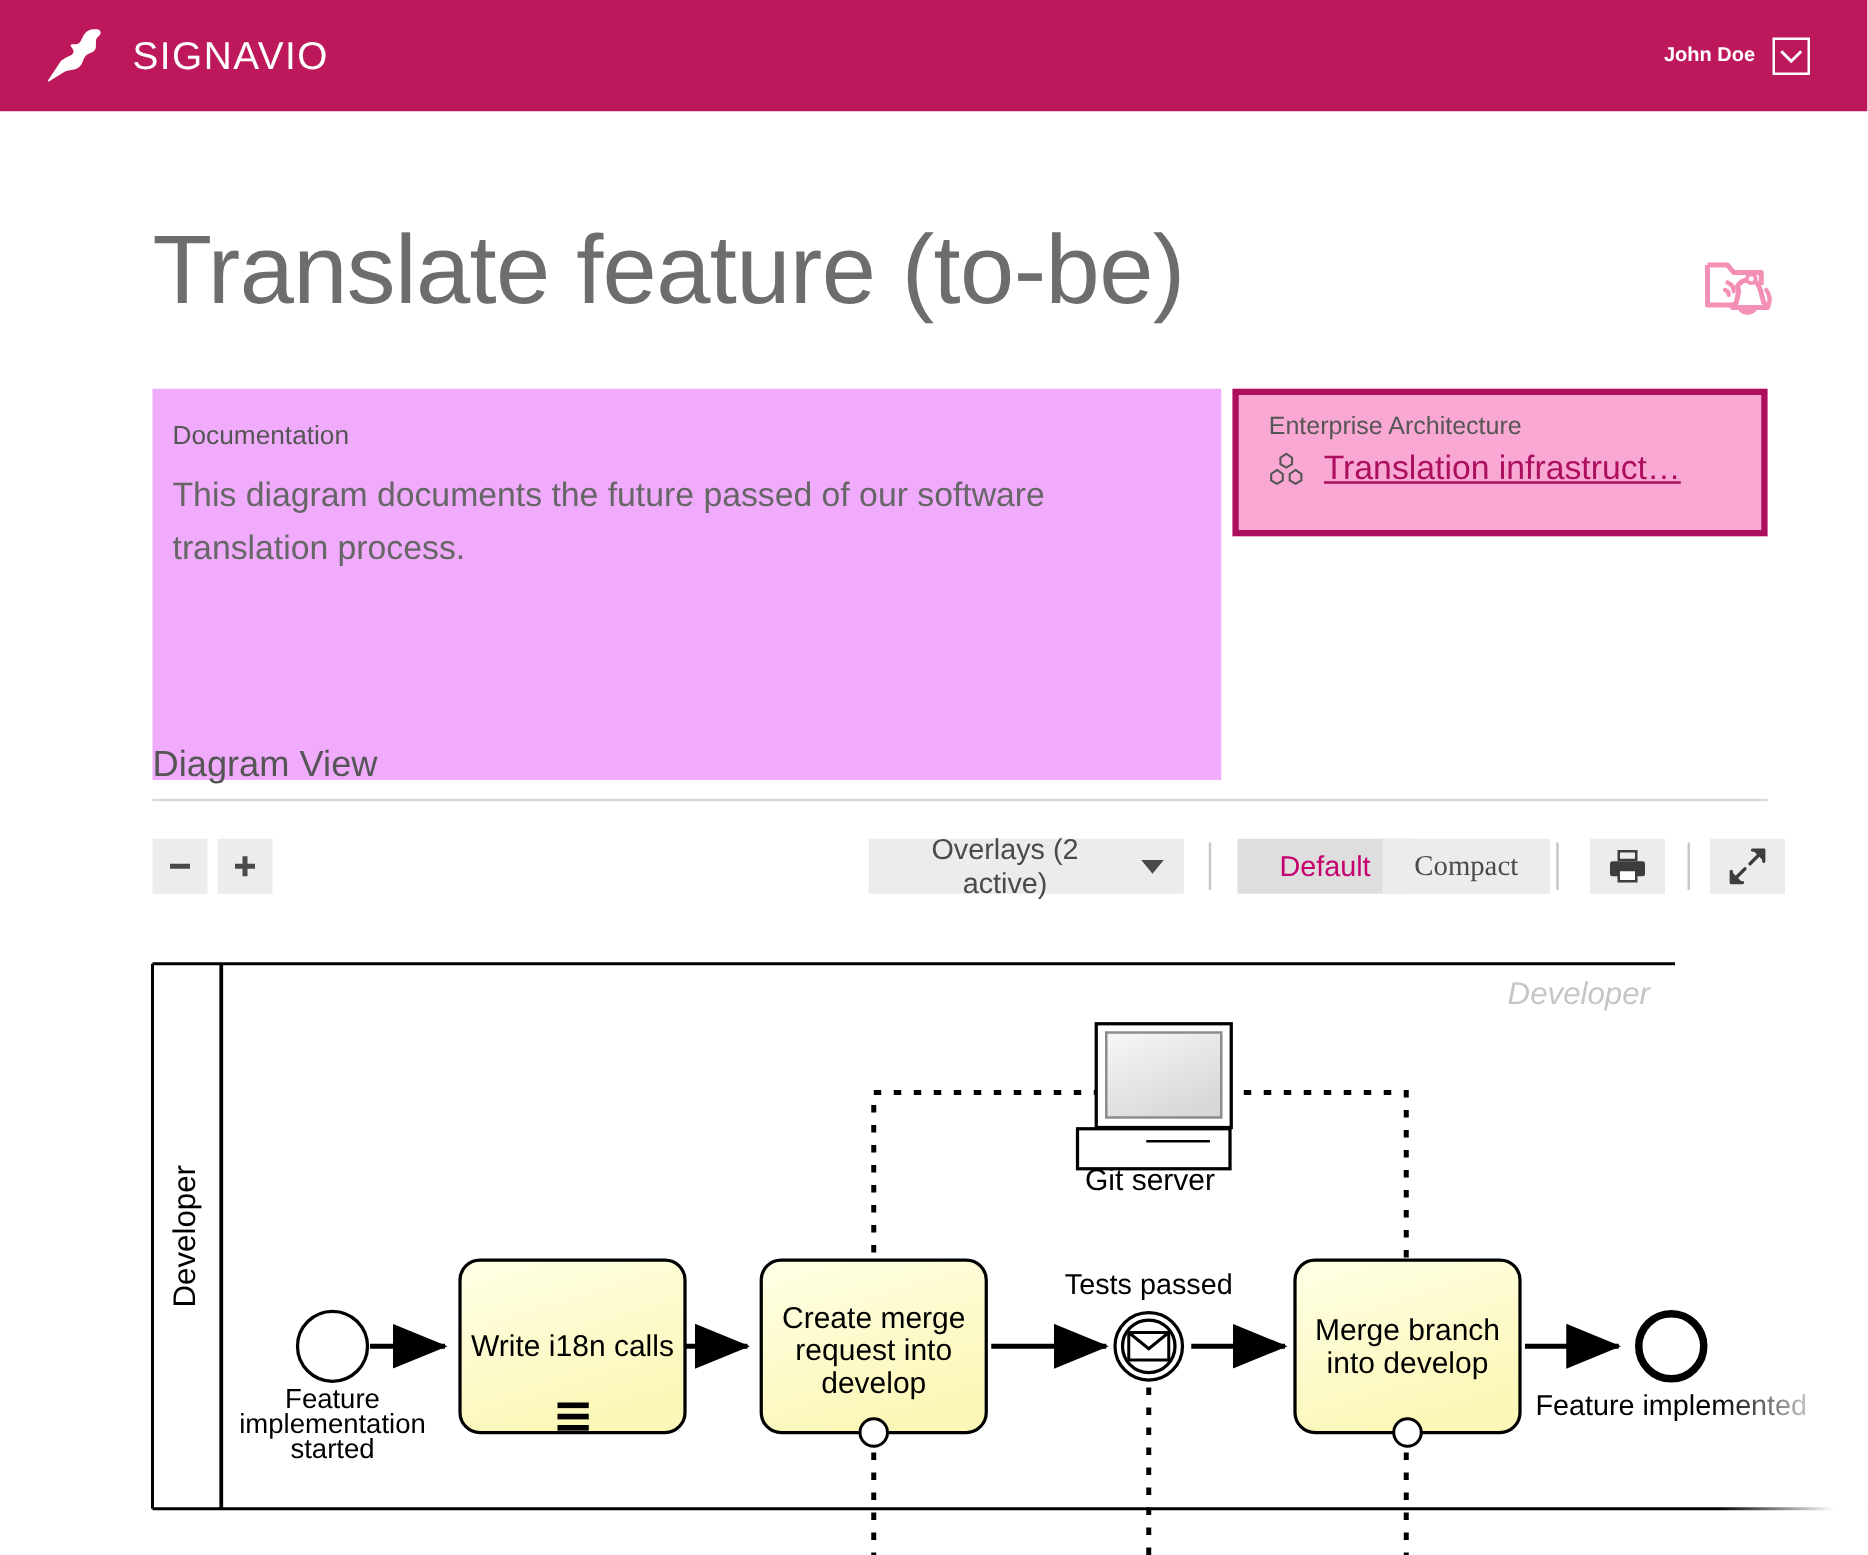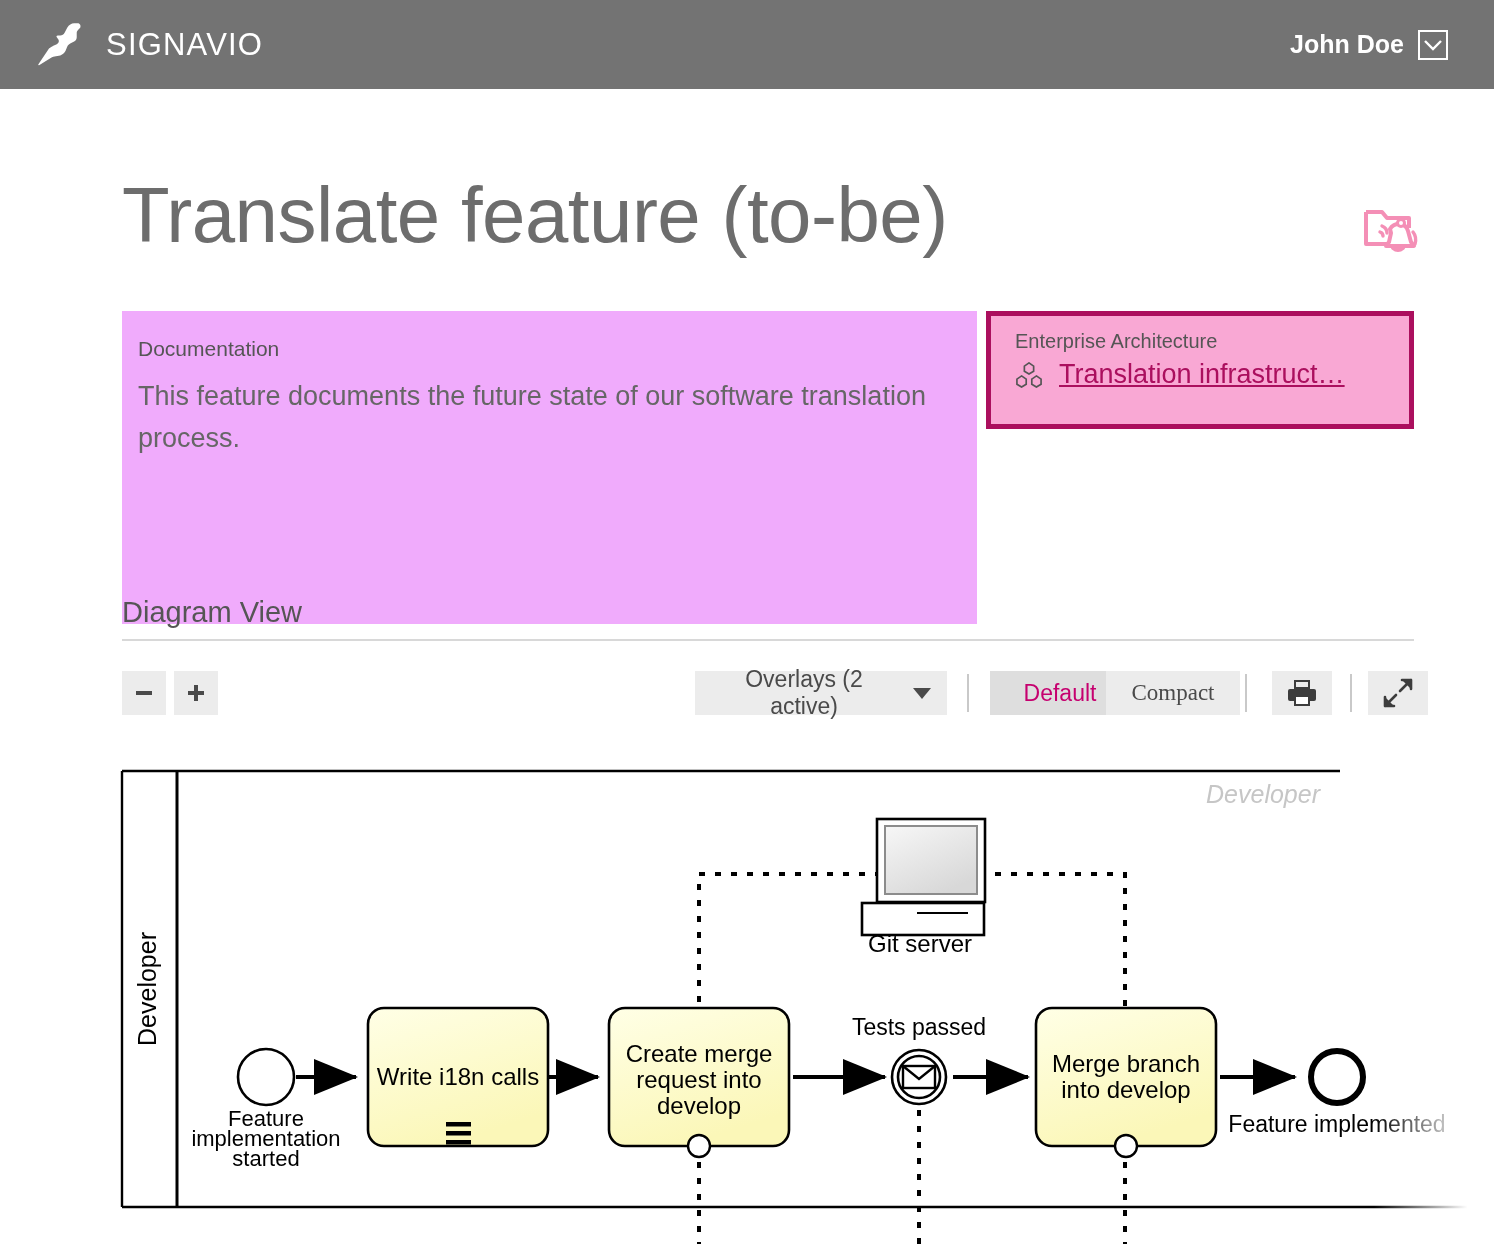--- a/index.html
+++ b/index.html
@@ -8,31 +8,31 @@
     width: 1494px; height: 1244px;
     background: #ffffff;
     font-family: "Liberation Sans", sans-serif;
     overflow: hidden;
     position: relative;
   }
 
   
   #topbar {
     position: absolute; left:0; top:0; width:1494px; height:89px;
-    background:#737373;
+    background:#be185d;
     display:flex; align-items:center; justify-content:space-between;
   }
   .brand { display:flex; align-items:center; gap:18px; padding-left:36px; }
   .brand-logo { width:52px; height:52px; display:block; }
   .brand-name {
     color:#ffffff; font-size:31px; letter-spacing:1.2px; font-weight:400;
     font-family:"Liberation Sans", sans-serif;
   }
   .user-area { display:flex; align-items:center; gap:14px; padding-right:46px; }
-  .user-name { color:#ffffff; font-size:25px; font-weight:700; }
+  .user-name { color:#ffffff; font-size:16px; font-weight:700; }
   .user-caret {
     width:30px; height:30px; border:2px solid #ffffff; display:flex;
     align-items:center; justify-content:center; cursor:pointer;
   }
 
   
   #title-row {
     position:absolute; left:0; top:160px; width:1336px; height:110px;
   }
   #page-title {
@@ -144,21 +144,21 @@
   <path d="M30 33 q3-5 9-5 q7 0 9 7 l3 11 l3 4 h-28 l3-4 l2-9 z" fill="#ffffff" stroke="#f48fb6" stroke-width="4" stroke-linejoin="round"></path>
   <circle cx="41" cy="27" r="3.5" fill="#ffffff" stroke="#f48fb6" stroke-width="3"></circle>
   <path d="M33 52 q5 4 10 0" fill="none" stroke="#f48fb6" stroke-width="4" stroke-linecap="round"></path>
   <path d="M22 30 q5 2 5 7" fill="none" stroke="#f48fb6" stroke-width="3.4" stroke-linecap="round"></path>
   <path d="M20 36 q3 1 3 4" fill="none" stroke="#f48fb6" stroke-width="3.4" stroke-linecap="round"></path>
   <path d="M53 36 q4 5 2 12" fill="none" stroke="#f48fb6" stroke-width="3.4" stroke-linecap="round"></path>
 </svg>
 
 <div id="doc-box">
   <div class="box-label">Documentation</div>
-  <div class="doc-text">This feature documents the future state of our software translation process.</div>
+  <div class="doc-text">This diagram documents the future passed of our software translation process.</div>
 </div>
 
 <div id="ea-box">
   <div class="box-label">Enterprise Architecture</div>
   <div class="ea-link-row">
     <svg class="ea-icon" viewBox="0 0 30 28">
       <polygon points="15,1 20,4.5 20,10 15,13 10,10 10,4.5" fill="none" stroke="#555" stroke-width="1.8"></polygon>
       <polygon points="7,15 12,18.5 12,24 7,27 2,24 2,18.5" fill="none" stroke="#555" stroke-width="1.8"></polygon>
       <polygon points="23,15 28,18.5 28,24 23,27 18,24 18,18.5" fill="none" stroke="#555" stroke-width="1.8"></polygon>
     </svg>

